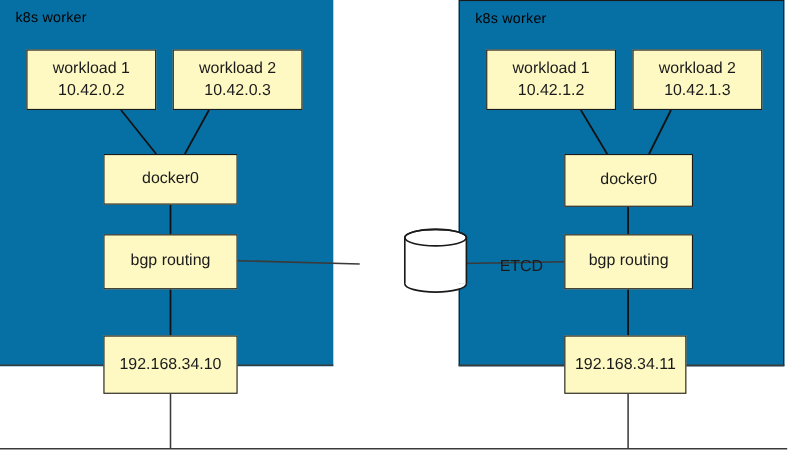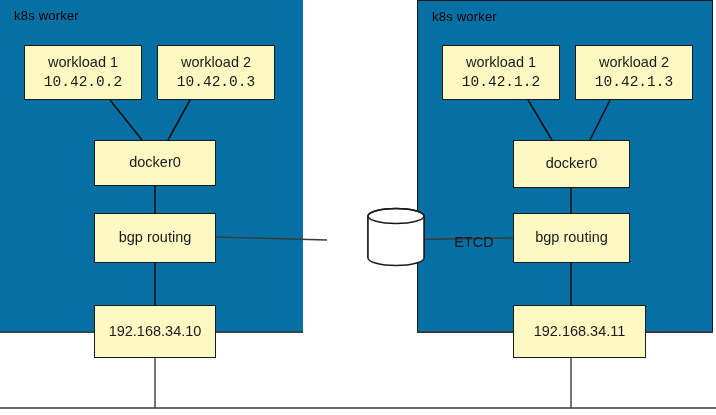--- a/index.html
+++ b/index.html
@@ -40,21 +40,21 @@
     display: flex;
     flex-direction: column;
     align-items: center;
     justify-content: center;
     font-size: 14.5px;
     color: #1a1a1a;
     line-height: 1.32;
     text-align: center;
     z-index: 6;
   }
-  .node .l2 { display: block; font-family: Liberation Mono, monospace; }
+  .node .l2 { display: block; }
   svg.wires {
     position: absolute;
     left: 0;
     top: 0;
     width: 716px;
     height: 415px;
     overflow: visible;
     z-index: 4;
   }
   .wire {
@@ -152,21 +152,21 @@
   </div>
 
   <div class="node" style="left:513px; top:140px; width:117px; height:48px;">
     <span>docker0</span>
   </div>
 
   <div class="node" style="left:513px; top:213px; width:117px; height:50px;">
     <span>bgp routing</span>
   </div>
 
-  <div class="node" style="left:513px; top:305px; width:133px; height:53px;">
+  <div class="node" style="left:513px; top:305px; width:111px; height:53px;">
     <span>192.168.34.11</span>
   </div>
 
   <div class="cyl-wrap" style="left:327px; top:207px; width:58px; height:60px;">
     <svg width="58" height="60" viewBox="0 0 58 60">
       <path d="M1,9 L1,51" stroke="#1a1a1a" stroke-width="1.5" fill="none"></path>
       <path d="M57,9 L57,51" stroke="#1a1a1a" stroke-width="1.5" fill="none"></path>
       <ellipse cx="29" cy="9" rx="28" ry="7.5" fill="#ffffff" stroke="#1a1a1a" stroke-width="1.5"></ellipse>
       <path d="M1,51 A28,7.5 0 0 0 57,51" fill="#ffffff" stroke="#1a1a1a" stroke-width="1.5"></path>
       <rect x="1" y="9" width="56" height="42" fill="#ffffff" stroke="none"></rect>

